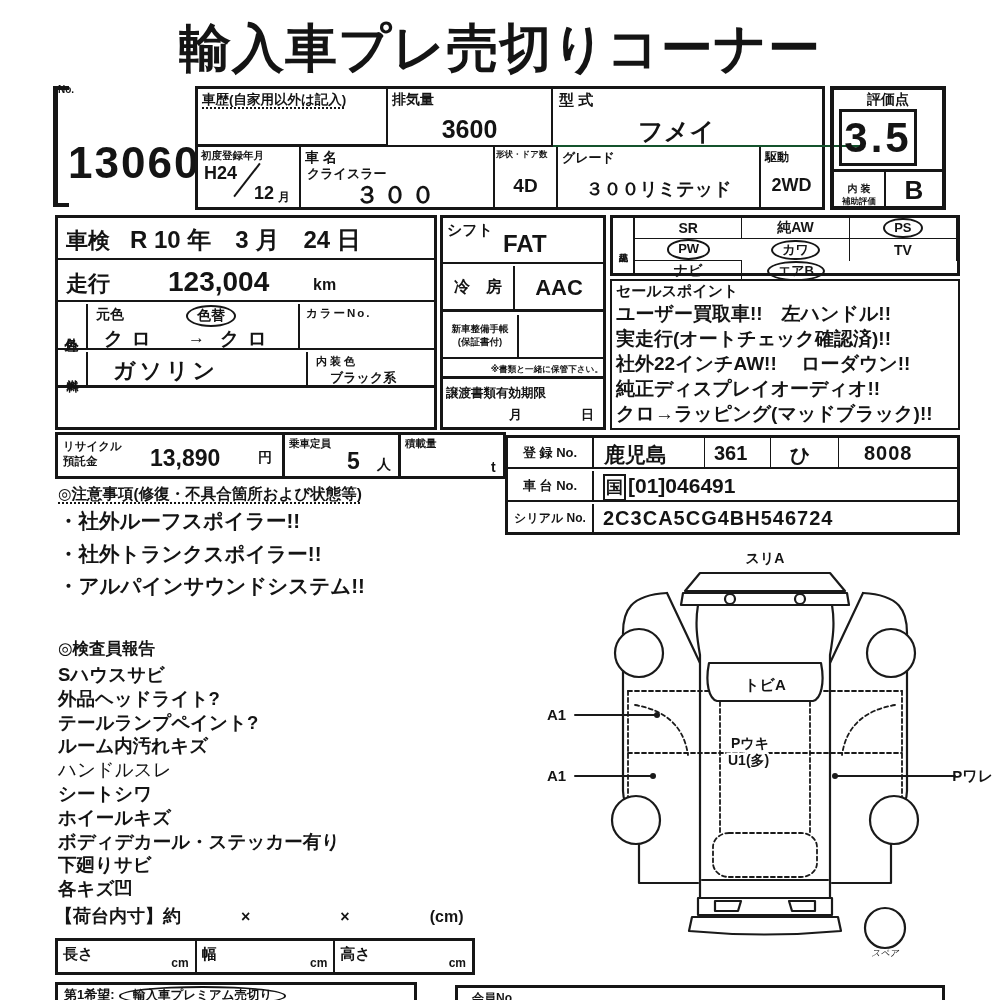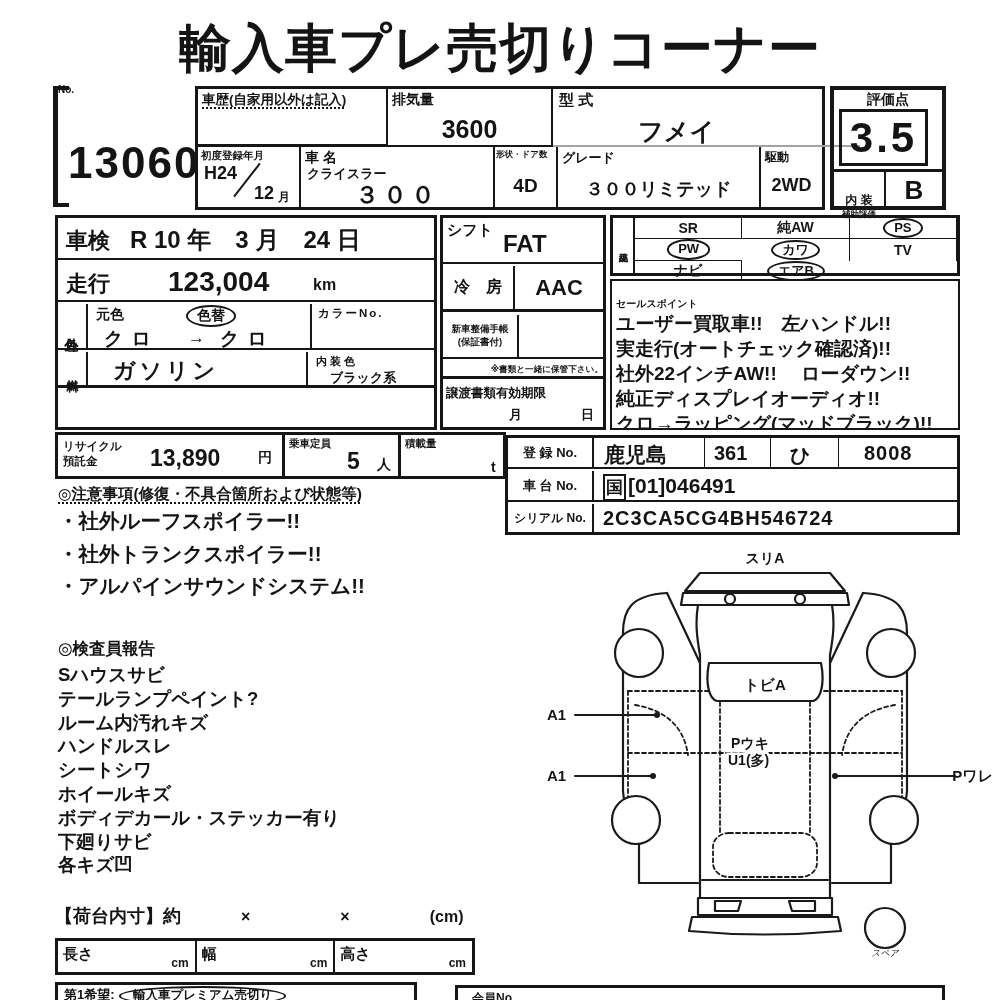--- a/index.html
+++ b/index.html
@@ -27,21 +27,21 @@
 
   <div class="abs bx" style="left:195px;top:86px;width:630px;height:124px">
 
     <div class="abs" style="left:0;top:0;width:190px;height:58px;border-right:2px solid #161616;border-bottom:3px solid #161616">
       <span class="abs bold dotted-u" style="left:4px;top:2px;font-size:13.5px">車歴(自家用以外は記入)</span>
     </div>
     <div class="abs" style="left:190px;top:0;width:165px;height:58px;border-right:2px solid #161616;border-bottom:2px solid #161616">
       <span class="abs bold" style="left:4px;top:2px;font-size:14px">排気量</span>
       <span class="abs bold" style="left:0;right:0;top:26px;text-align:center;font-size:25px">3600</span>
     </div>
-    <div class="abs" style="left:355px;top:0;width:307px;height:58px;border-bottom:2px solid #a3a3a3">
+    <div class="abs" style="left:355px;top:0;width:307px;height:58px;border-bottom:2px solid #14532d">
       <span class="abs bold" style="left:6px;top:2px;font-size:15px">型 式</span>
       <span class="abs bold" style="left:0;right:60px;top:26px;text-align:center;font-size:25px">フメイ</span>
     </div>
 
     <div class="abs" style="left:0;top:58px;width:103px;height:60px;border-right:2px solid #161616">
       <span class="abs bold" style="left:3px;top:2px;font-size:10.5px">初度登録年月</span>
       <span class="abs bold" style="left:6px;top:16px;font-size:18px">H24</span>
       <span class="abs" style="left:28px;top:32px;width:42px;border-top:2px solid #161616;transform:rotate(-52deg)"></span>
       <span class="abs bold" style="left:56px;top:36px;font-size:18px">12</span>
       <span class="abs bold" style="left:80px;top:42px;font-size:12px">月</span>
@@ -60,24 +60,24 @@
       <span class="abs bold" style="left:0;right:0;top:30px;text-align:center;font-size:18px">３００リミテッド</span>
     </div>
     <div class="abs" style="left:563px;top:58px;width:61px;height:60px">
       <span class="abs bold" style="left:4px;top:2px;font-size:12px">駆動</span>
       <span class="abs bold" style="left:0;right:0;top:28px;text-align:center;font-size:18px">2WD</span>
     </div>
   </div>
 
   <div class="abs" style="left:830px;top:86px;width:116px;height:124px;border:4px solid #161616">
     <div class="abs bold" style="left:0;right:0;top:1px;text-align:center;font-size:14px">評価点</div>
-    <div class="abs ctr bold" style="left:5px;top:19px;width:89px;height:57px;border:3px solid #161616;font-size:42px;letter-spacing:3px">3.5</div>
+    <div class="abs ctr bold" style="left:5px;top:19px;width:78px;height:57px;border:3px solid #161616;font-size:42px;letter-spacing:3px">3.5</div>
     <div class="abs" style="left:0;top:79px;width:108px;height:37px;border-top:3px solid #161616">
       <div class="abs" style="left:0;top:0;width:52px;height:37px;border-right:2px solid #161616;text-align:center">
-        <div class="bold" style="font-size:12px;margin-top:20px">内 装</div>
+        <div class="bold" style="font-size:10px;margin-top:10px">内 装</div>
         <div class="bold" style="font-size:8.5px">補助評価</div>
       </div>
       <div class="abs ctr bold" style="left:52px;top:0;width:56px;height:37px;font-size:26px">B</div>
     </div>
   </div>
 
   <div class="abs bx" style="left:55px;top:215px;width:382px;height:215px">
     <div class="abs" style="left:0;top:0;width:376px;height:42px;border-bottom:2px solid #161616">
       <span class="abs bold" style="left:8px;top:8px;font-size:22px">車検</span>
       <span class="abs bold" style="left:72px;top:6px;font-size:24px;white-space:nowrap">R 10 年　3 月　24 日</span>
@@ -87,21 +87,21 @@
       <span class="abs bold" style="left:110px;top:4px;font-size:28px">123,004</span>
       <span class="abs bold" style="left:255px;top:14px;font-size:16px">km</span>
     </div>
     <div class="abs" style="left:0;top:86px;width:376px;height:46px;border-bottom:2px solid #161616">
       <div class="vtext abs" style="left:0;top:0;width:30px;height:46px;border-right:2px solid #161616;font-size:14px">外色</div>
       <span class="abs bold" style="left:38px;top:2px;font-size:14px">元色</span>
       <span class="abs oval" style="left:128px;top:1px;font-size:14px">色替</span>
       <span class="abs bold" style="left:46px;top:22px;font-size:19px;letter-spacing:8px">クロ</span>
       <span class="abs bold" style="left:130px;top:24px;font-size:17px">→</span>
       <span class="abs bold" style="left:162px;top:22px;font-size:19px;letter-spacing:8px">クロ</span>
-      <div class="abs" style="left:252px;top:0;width:124px;height:46px;border-left:2px solid #161616">
+      <div class="abs" style="left:240px;top:0;width:124px;height:46px;border-left:2px solid #161616">
         <span class="abs bold" style="left:6px;top:2px;font-size:11.5px;letter-spacing:2px">カラーNo.</span>
       </div>
     </div>
     <div class="abs" style="left:0;top:134px;width:376px;height:36px;border-bottom:3px solid #161616">
       <div class="vtext abs" style="left:0;top:0;width:30px;height:36px;border-right:2px solid #161616;font-size:12px">燃料</div>
       <span class="abs bold" style="left:55px;top:4px;font-size:22px;letter-spacing:4px">ガソリン</span>
       <div class="abs" style="left:248px;top:0;width:128px;height:36px;border-left:2px solid #161616">
         <span class="abs bold" style="left:8px;top:2px;font-size:11px">内 装 色</span>
         <span class="abs bold" style="left:22px;top:17px;font-size:13px">ブラック系</span>
       </div>
@@ -157,21 +157,21 @@
       <div class="ctr" style="border-right:1.5px solid #161616">
           <span class="bold" style="font-size:14px">ナビ</span>
         </div>
       <div class="ctr">
           <span class="oval" style="font-size:13px">エアB</span>
         </div>
     </div>
   </div>
 
   <div class="abs" style="left:610px;top:279px;width:350px;height:151px;border:2px solid #161616;overflow:hidden">
-    <div class="bold" style="font-size:10px;margin:16px 0 0 4px">セールスポイント</div>
+    <div class="bold" style="font-size:15px;margin:1px 0 0 4px">セールスポイント</div>
     <div class="bold" style="font-size:19px;line-height:25px;margin-left:4px;white-space:nowrap">ユーザー買取車!!　左ハンドル!!</div>
     <div class="bold" style="font-size:19px;line-height:25px;margin-left:4px;white-space:nowrap">実走行(オートチェック確認済)!!</div>
     <div class="bold" style="font-size:19px;line-height:25px;margin-left:4px;white-space:nowrap">社外22インチAW!!　 ローダウン!!</div>
     <div class="bold" style="font-size:19px;line-height:25px;margin-left:4px;white-space:nowrap">純正ディスプレイオーディオ!!</div>
     <div class="bold" style="font-size:19px;line-height:25px;margin-left:4px;white-space:nowrap">クロ→ラッピング(マッドブラック)!!</div>
   </div>
 
   <div class="abs bx" style="left:55px;top:432px;width:230px;height:47px">
     <div class="abs" style="left:5px;top:4px">
       <div class="bold" style="font-size:11.5px">リサイクル</div>
@@ -215,23 +215,24 @@
   <div class="abs" style="left:58px;top:484px;width:430px">
     <div class="bold dotted-u" style="font-size:15.5px">◎注意事項(修復・不具合箇所および状態等)</div>
     <div class="bold" style="font-size:20.5px;line-height:32.5px">・社外ルーフスポイラー!!</div>
     <div class="bold" style="font-size:20.5px;line-height:32.5px">・社外トランクスポイラー!!</div>
     <div class="bold" style="font-size:20.5px;line-height:32.5px">・アルパインサウンドシステム!!</div>
   </div>
 
   <div class="abs" style="left:58px;top:638px;width:430px">
     <div class="bold" style="font-size:16.5px;margin-bottom:3px">◎検査員報告</div>
     <div style="font-size:18.5px;line-height:23.8px;font-weight:600">Sハウスサビ</div>
+    <div style="font-size:18.5px;line-height:23.8px;font-weight:600">外品ヘッドライト?</div>
     <div style="font-size:18.5px;line-height:23.8px;font-weight:600">テールランプペイント?</div>
     <div style="font-size:18.5px;line-height:23.8px;font-weight:600">ルーム内汚れキズ</div>
-    <div style="font-size:18.5px;line-height:23.8px;font-weight:700">ハンドルスレ</div>
+    <div style="font-size:18.5px;line-height:23.8px;font-weight:400">ハンドルスレ</div>
     <div style="font-size:18.5px;line-height:23.8px;font-weight:600">シートシワ</div>
     <div style="font-size:18.5px;line-height:23.8px;font-weight:600">ホイールキズ</div>
     <div style="font-size:18.5px;line-height:23.8px;font-weight:600">ボディデカール・ステッカー有り</div>
     <div style="font-size:18.5px;line-height:23.8px;font-weight:600">下廻りサビ</div>
     <div style="font-size:18.5px;line-height:23.8px;font-weight:600">各キズ凹</div>
   </div>
 
   <div class="abs" style="left:55px;top:904px;width:430px;display:flex;align-items:baseline">
     <span class="bold" style="font-size:18px">【荷台内寸】約</span>
     <span class="bold" style="font-size:16px;margin-left:60px">×</span>

